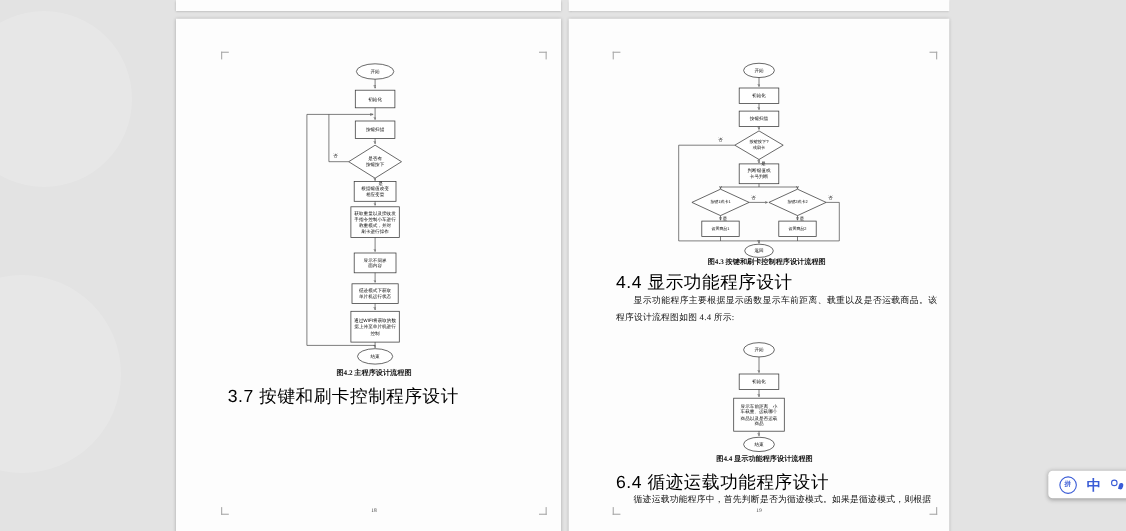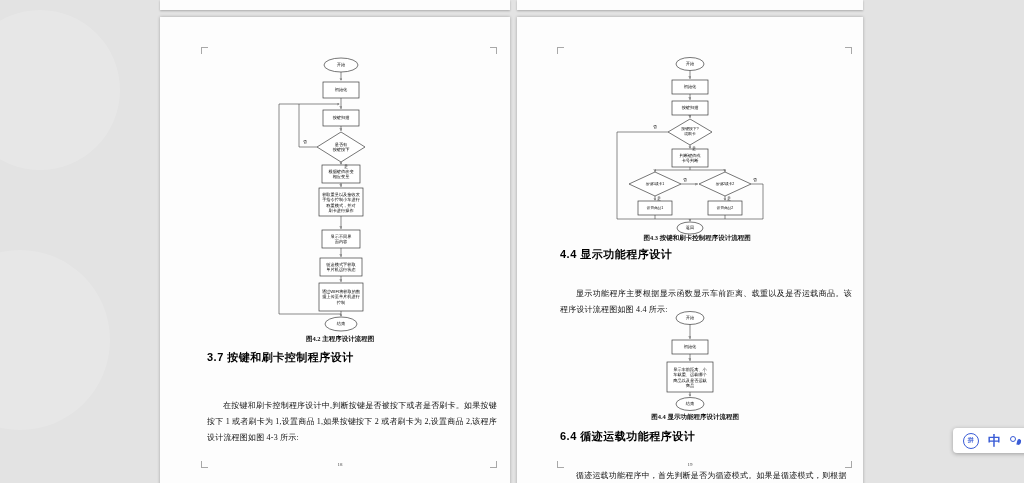--- a/index.html
+++ b/index.html
@@ -8,24 +8,24 @@
   .deco{position:absolute;border-radius:50%;background:rgba(255,255,255,0.16);}
   .page{position:absolute;background:#fdfdfd;box-shadow:0 0 3px rgba(0,0,0,0.28);}
   .page-prev{position:absolute;top:0;height:10px;background:#fdfdfd;box-shadow:0 1px 2px rgba(0,0,0,0.25);}
   
   .lbl{position:absolute;transform:translate(-50%,-50%);font:4.2px/1.25 "Liberation Sans",sans-serif;
        color:#000;text-align:center;white-space:pre-line;}
   .lbl-sm{font-size:3.6px;white-space:nowrap;}
   .tag{position:absolute;transform:translate(-50%,-50%);font:4px/1 "Liberation Sans",sans-serif;color:#000;}
   .cap{position:absolute;transform:translateX(-50%);font-family:"Liberation Serif",serif;
        font-weight:bold;font-size:6.5px;color:#111;white-space:nowrap;}
-  .hd{position:absolute;font-family:"Liberation Sans",sans-serif;font-weight:700;
-      font-size:11px;color:#000;white-space:nowrap;letter-spacing:0.5px;}
+  .hd{position:absolute;font-family:"Liberation Sans",sans-serif;font-weight:400;
+      font-size:16px;color:#000;white-space:nowrap;letter-spacing:0.5px;}
   .para{position:absolute;font-family:"Liberation Serif",serif;font-size:8px;line-height:16px;
-        color:#111;text-align:justify;text-indent:2em;letter-spacing:0.2px;margin-top:21px;}
+        color:#111;text-align:justify;text-indent:2em;letter-spacing:0.2px;}
   .pgnum{position:absolute;transform:translateX(-50%);font-family:"Liberation Serif",serif;
          font-size:5px;color:#444;}
   .chart-svg{position:absolute;}
   .chart-svg path,.chart-svg line,.chart-svg polyline{stroke:#3c3c3c;stroke-width:0.6;fill:none;}
   .chart-svg rect,.chart-svg ellipse,.chart-svg polygon{fill:#ffffff;stroke:#3c3c3c;stroke-width:0.7;}
   
   .mark{position:absolute;width:6px;height:6px;}
   .mark.tl{border-left:1px solid #a8a8a8;border-top:1px solid #a8a8a8;}
   .mark.tr{border-right:1px solid #a8a8a8;border-top:1px solid #a8a8a8;}
   .mark.bl{border-left:1px solid #a8a8a8;border-bottom:1px solid #a8a8a8;}
@@ -107,21 +107,20 @@
     <div class="lbl" style="left:181px;top:250px;">循迹模式下获取
 单片机运行状态</div>
     <div class="lbl" style="left:181px;top:280px;">通过WIFI将获取的数
 据上传至单片机进行
 控制</div>
     <div class="lbl" style="left:181px;top:307px;">结束</div>
 
     <div class="cap" style="left:180px;top:318px;">图4.2 主程序设计流程图</div>
 
     <div class="hd" style="left:47px;top:333px;">3.7 按键和刷卡控制程序设计</div>
-    <div class="para" style="left:47px;top:360px;width:290px;">在按键和刷卡控制程序设计中,判断按键是否被按下或者是否刷卡。如果按键按下 1 或者刷卡为 1,设置商品 1,如果按键按下 2 或者刷卡为 2,设置商品 2,该程序设计流程图如图 4-3 所示:</div>
 
     <div class="pgnum" style="left:180px;top:445px;">18</div>
   </div>
 
   <div class="page" style="left:517px;top:17px;width:346px;height:470px;">
 
     <div class="mark tl" style="left:40px;top:30px;"></div>
     <div class="mark tr" style="left:328px;top:30px;"></div>
     <div class="mark bl" style="left:40px;top:444px;"></div>
     <div class="mark br" style="left:328px;top:444px;"></div>

